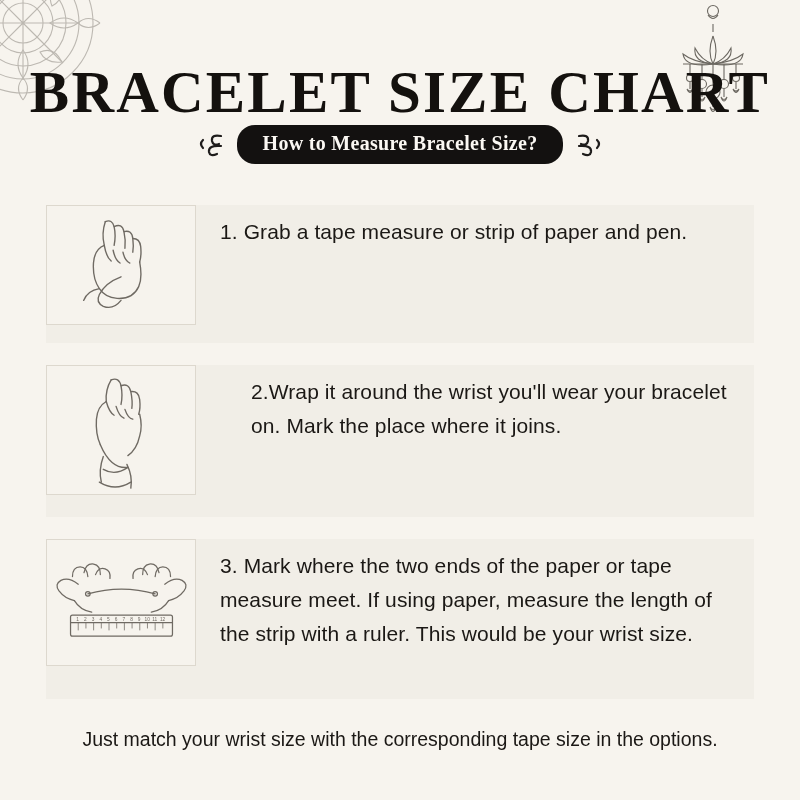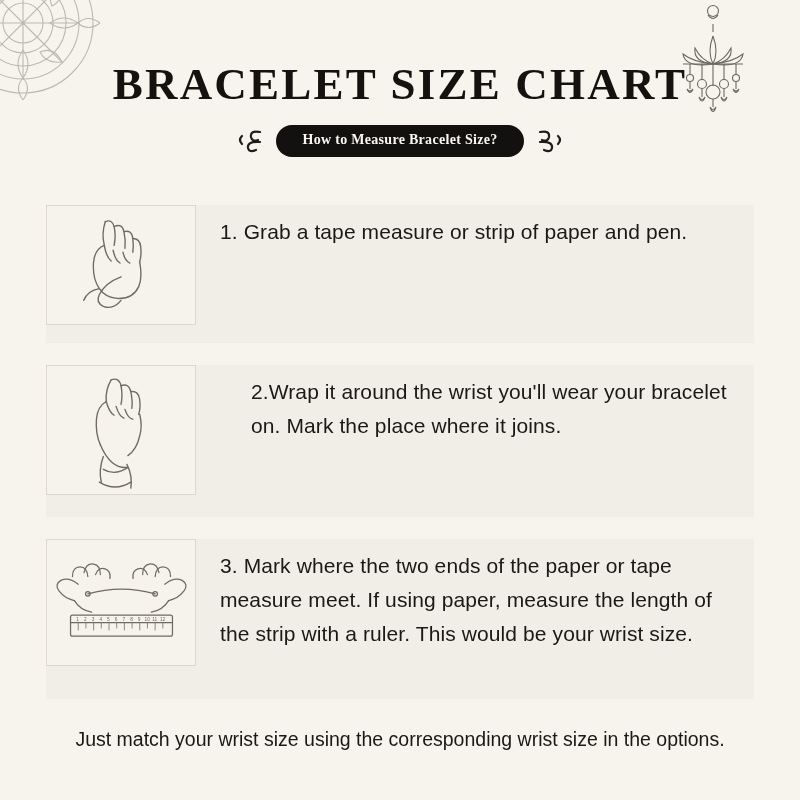--- a/index.html
+++ b/index.html
@@ -43,21 +43,21 @@
   }
 
   
   .title {
     position: absolute;
     top: 58px;
     left: 0;
     width: 800px;
     text-align: center;
     font-family: "Liberation Serif", serif;
-    font-size: 45px;
+    font-size: 59px;
     font-weight: bold;
     letter-spacing: 2.2px;
     color: #14110e;
     white-space: nowrap;
   }
 
   
   .subtitle-row {
     position: absolute;
     top: 125px;
@@ -67,21 +67,21 @@
     align-items: center;
     justify-content: center;
     gap: 12px;
   }
   .pill {
     background: #131110;
     color: #fbf8f3;
     border-radius: 18px;
     padding: 7px 26px 9px 26px;
     font-family: "Liberation Serif", serif;
-    font-size: 14px;
+    font-size: 20px;
     font-weight: bold;
     letter-spacing: 0.3px;
     white-space: nowrap;
   }
   .swirl {
     width: 28px;
     height: 26px;
     opacity: 0.95;
   }
 
@@ -303,15 +303,15 @@
               <text x="107" y="84">11</text>
               <text x="115" y="84">12</text>
           </g>
         </svg>
       </div>
       <div class="step-text">3. Mark where the two ends of the paper or tape measure meet. If using paper, measure the length of the strip with a ruler. This would be your wrist size.</div>
     </div>
 
   </div>
 
-  <div class="footer">Just match your wrist size using the corresponding wrist size in the options.</div>
+  <div class="footer">Just match your wrist size with the corresponding tape size in the options.</div>
 
 </div>
 
 </body></html>

